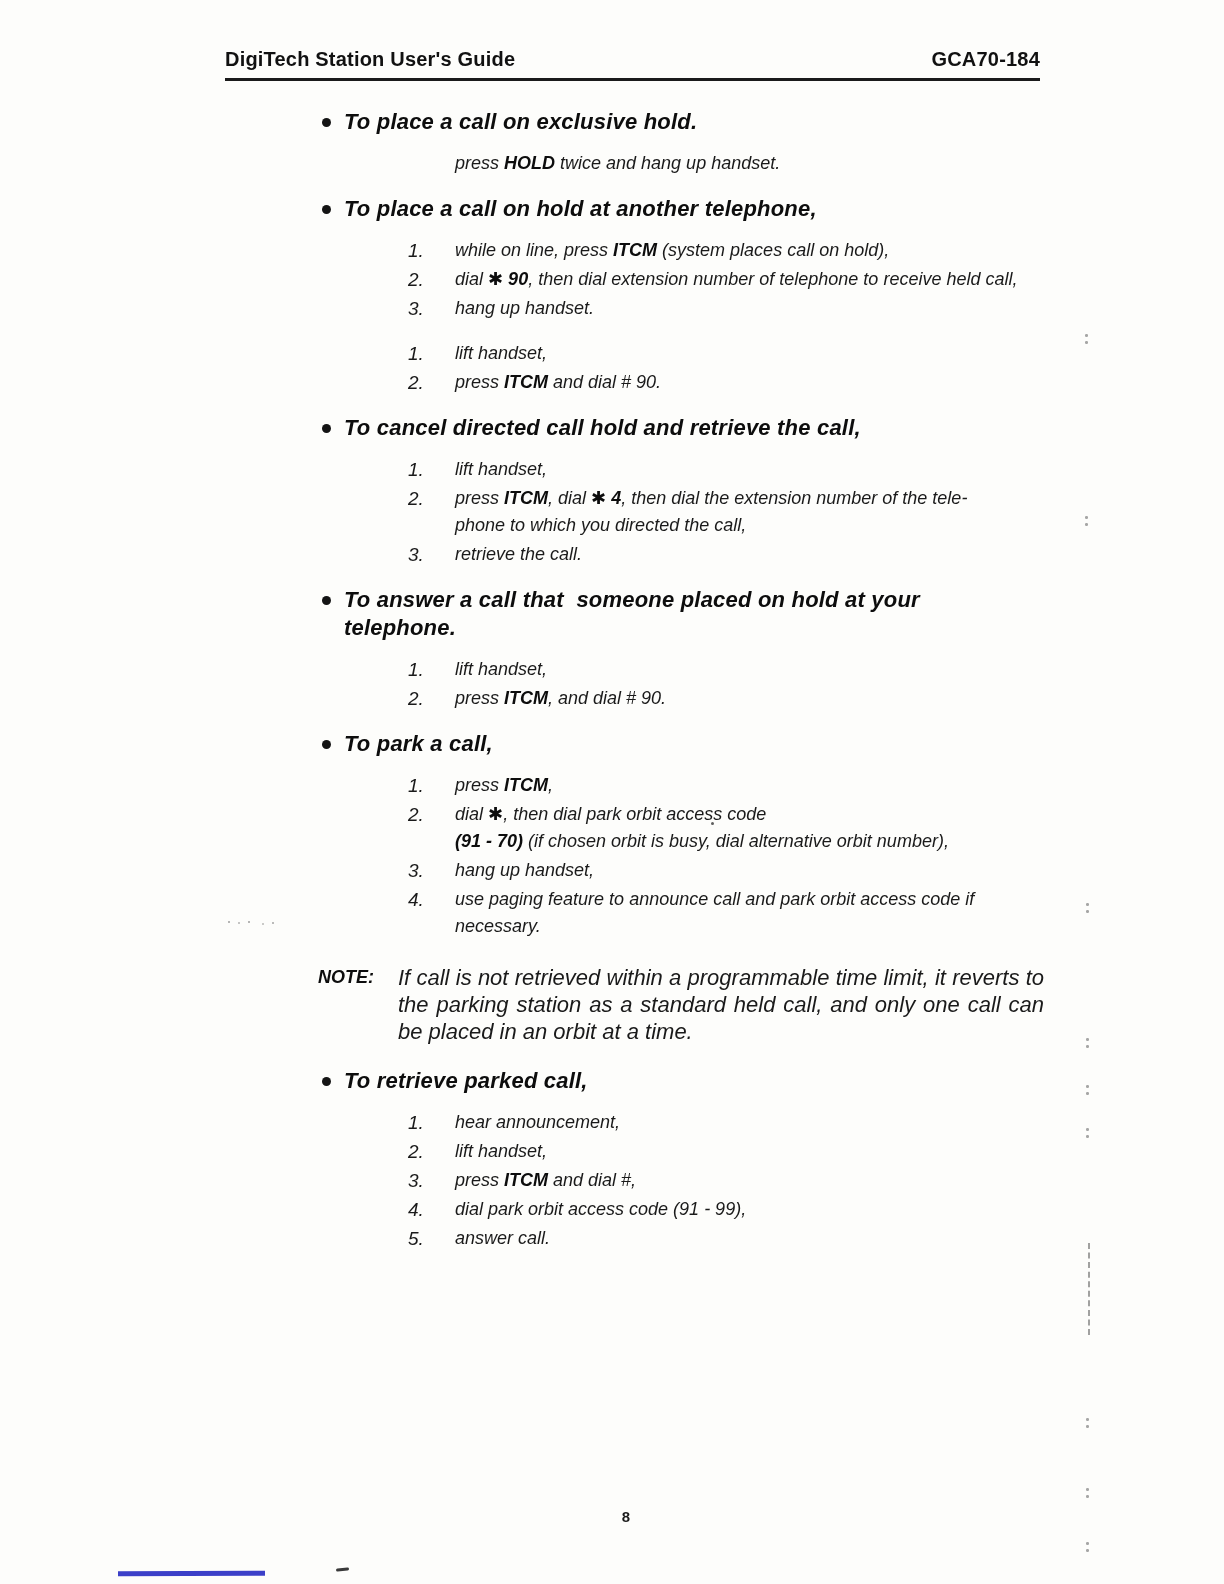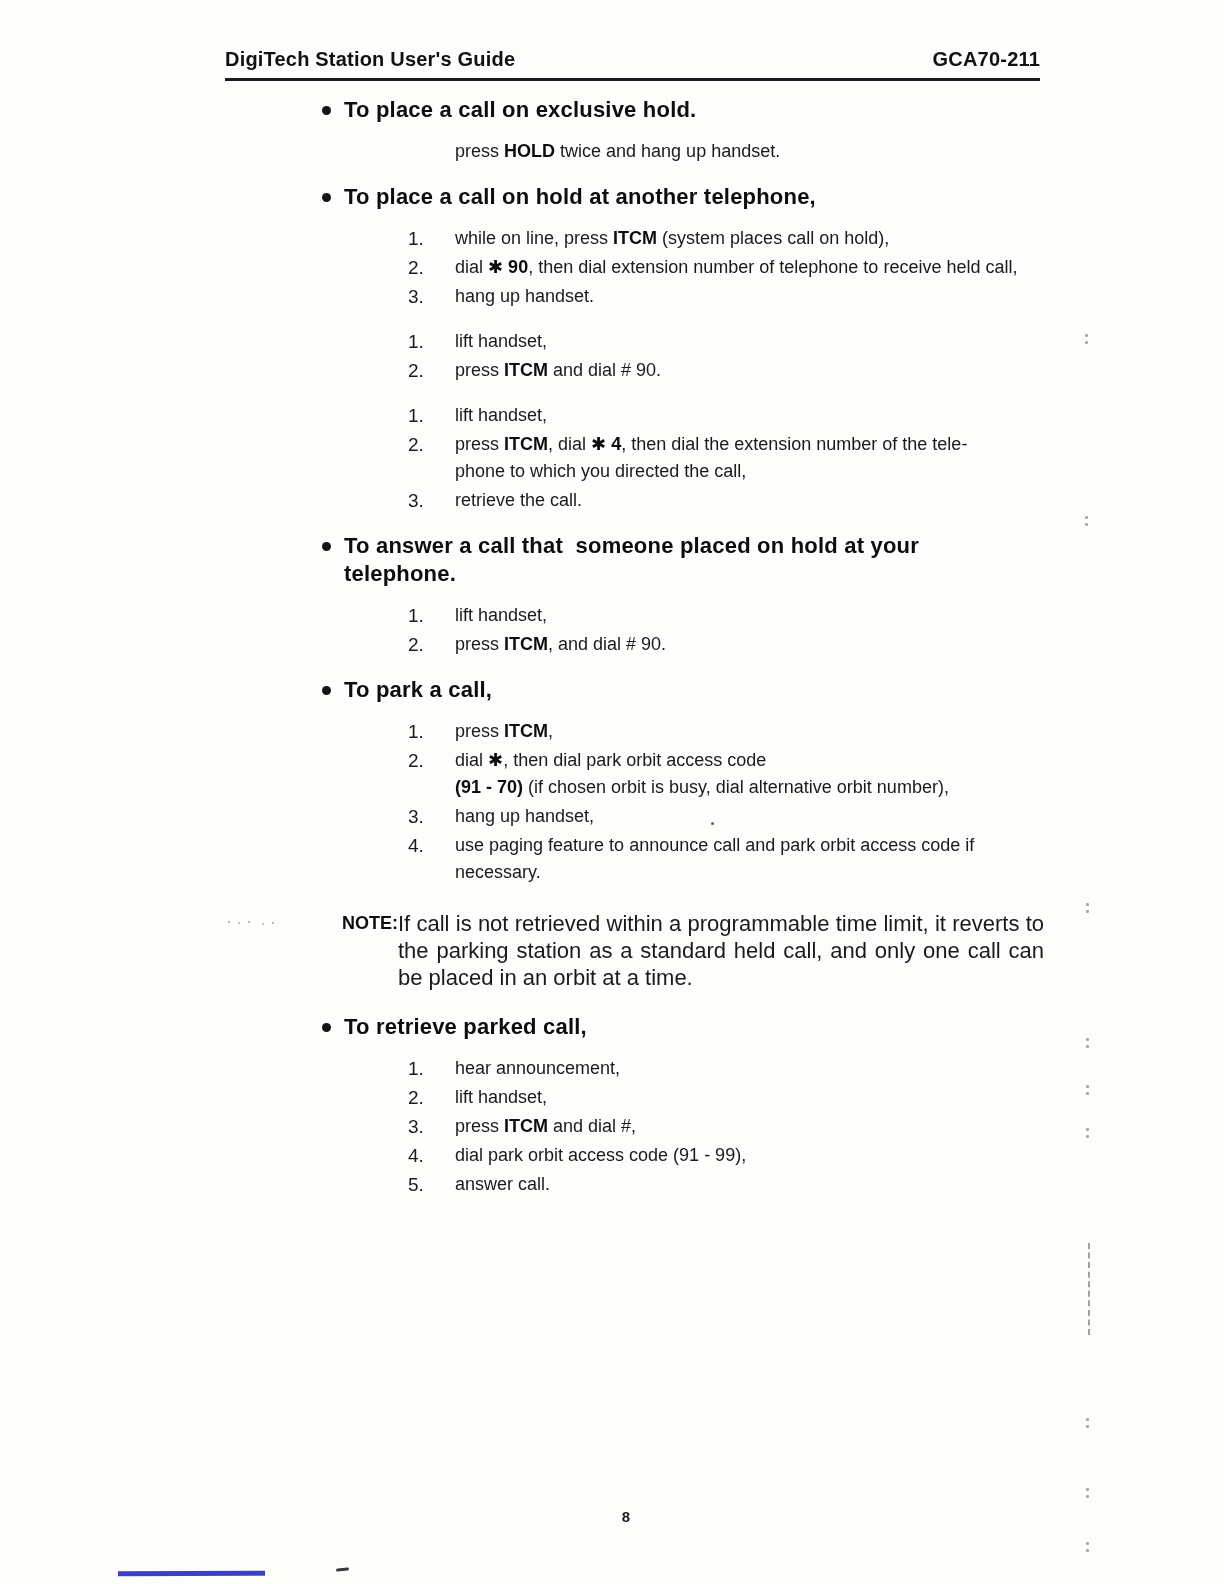--- a/index.html
+++ b/index.html
@@ -11,37 +11,37 @@
     background: #fdfdfb; overflow: hidden;
     font-family: "Liberation Sans", "DejaVu Sans", sans-serif;
     color: var(--text-color, #1a1a1a);
   }
   .header {
     position: absolute; top: 48px; left: 225px; width: 815px;
     display: flex; justify-content: space-between; align-items: baseline;
     font-weight: bold; font-size: 20px; letter-spacing: 0.2px;
     padding-bottom: 7px; border-bottom: 3.5px solid #1b1b1b; color: #111;
   }
-  .content { position: absolute; top: 96px; left: 318px; width: 726px; }
+  .content { position: absolute; top: 108px; left: 318px; width: 726px; font-style: italic; }
   .section { margin-bottom: 18px; }
   .heading-row { display: flex; margin-bottom: 14px; }
   .bullet {
     flex: 0 0 auto; width: 9px; height: 9px; border-radius: 50%;
     background: #141414; margin: 10px 13px 0 4px;
   }
   .heading {
     font-weight: bold; font-size: 22px; line-height: 28px;
     max-width: 660px; white-space: pre-wrap; color: #0d0d0d; letter-spacing: 0.2px;
   }
   .intro { margin: 12px 0 4px 137px; font-size: 18px; line-height: 27px; }
   .step { display: flex; margin: 0 0 2px 90px; }
   .step-num { flex: 0 0 47px; font-size: 19px; line-height: 27px; }
   .step-text { flex: 1; font-size: 18px; line-height: 27px; }
   .note { display: flex; margin: 24px 0 22px 0; }
-  .note-label { flex: 0 0 80px; font-weight: bold; font-size: 18px; line-height: 27px; color: #0d0d0d; text-align: right; }
+  .note-label { flex: 0 0 80px; font-weight: bold; font-size: 18px; line-height: 27px; color: #0d0d0d; }
   .note-text { flex: 1; font-size: 22px; line-height: 27px; text-align: justify; max-width: 650px; }
   b { font-weight: bold; color: #0d0d0d; }
   .page-number {
     position: absolute; top: 1508px; left: 0; width: 100%;
     text-align: center; font-size: 15px; font-weight: bold;
     transform: translateX(14px);
   }
   
   .artifact-blue-line {
     position: absolute; left: 118px; top: 1571px; width: 147px; height: 5px;
@@ -67,21 +67,21 @@
                 34px 2px 0 rgba(0,0,0,.2), 44px 1px 0 rgba(0,0,0,.26);
   }
 </style>
 </head>
 <body>
 
 <div class="page">
 
   <div class="header">
     <span>DigiTech Station User's Guide</span>
-    <span>GCA70-211</span>
+    <span>GCA70-184</span>
   </div>
 
   <div class="content">
       <div class="section">
         <div class="heading-row">
           <span class="bullet"></span>
           <span class="heading">To place a call on exclusive hold.</span>
         </div>
         <div class="intro">press <b>HOLD</b> twice and hang up handset.</div>
       </div>
@@ -107,20 +107,24 @@
         <div class="step">
           <span class="step-num">1.</span>
           <span class="step-text">lift handset,</span>
         </div>
         <div class="step">
           <span class="step-num">2.</span>
           <span class="step-text">press <b>ITCM</b> and dial # 90.</span>
         </div>
       </div>
       <div class="section">
+        <div class="heading-row">
+          <span class="bullet"></span>
+          <span class="heading">To cancel directed call hold and retrieve the call,</span>
+        </div>
         <div class="step">
           <span class="step-num">1.</span>
           <span class="step-text">lift handset,</span>
         </div>
         <div class="step">
           <span class="step-num">2.</span>
           <span class="step-text">press <b>ITCM</b>, dial <b>✱ 4</b>, then dial the extension number of the tele-<br>phone to which you directed the call,</span>
         </div>
         <div class="step">
           <span class="step-num">3.</span>

